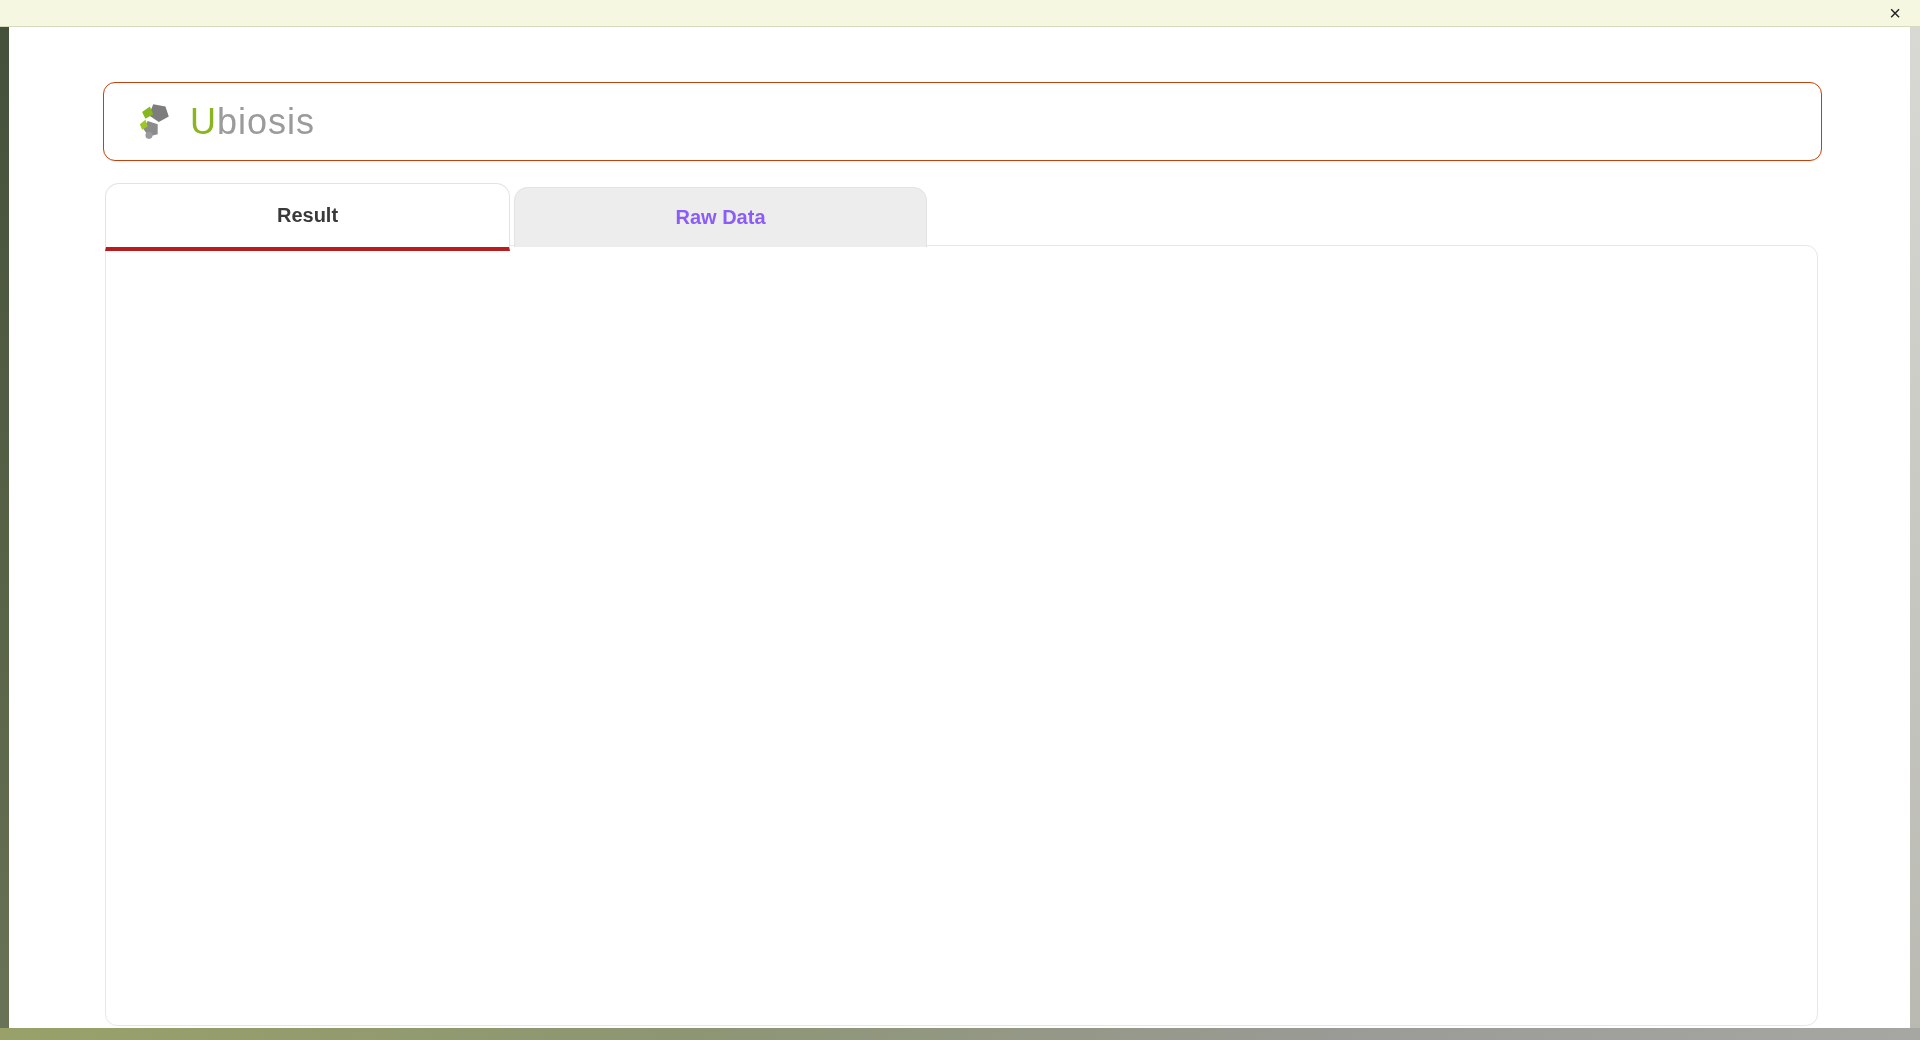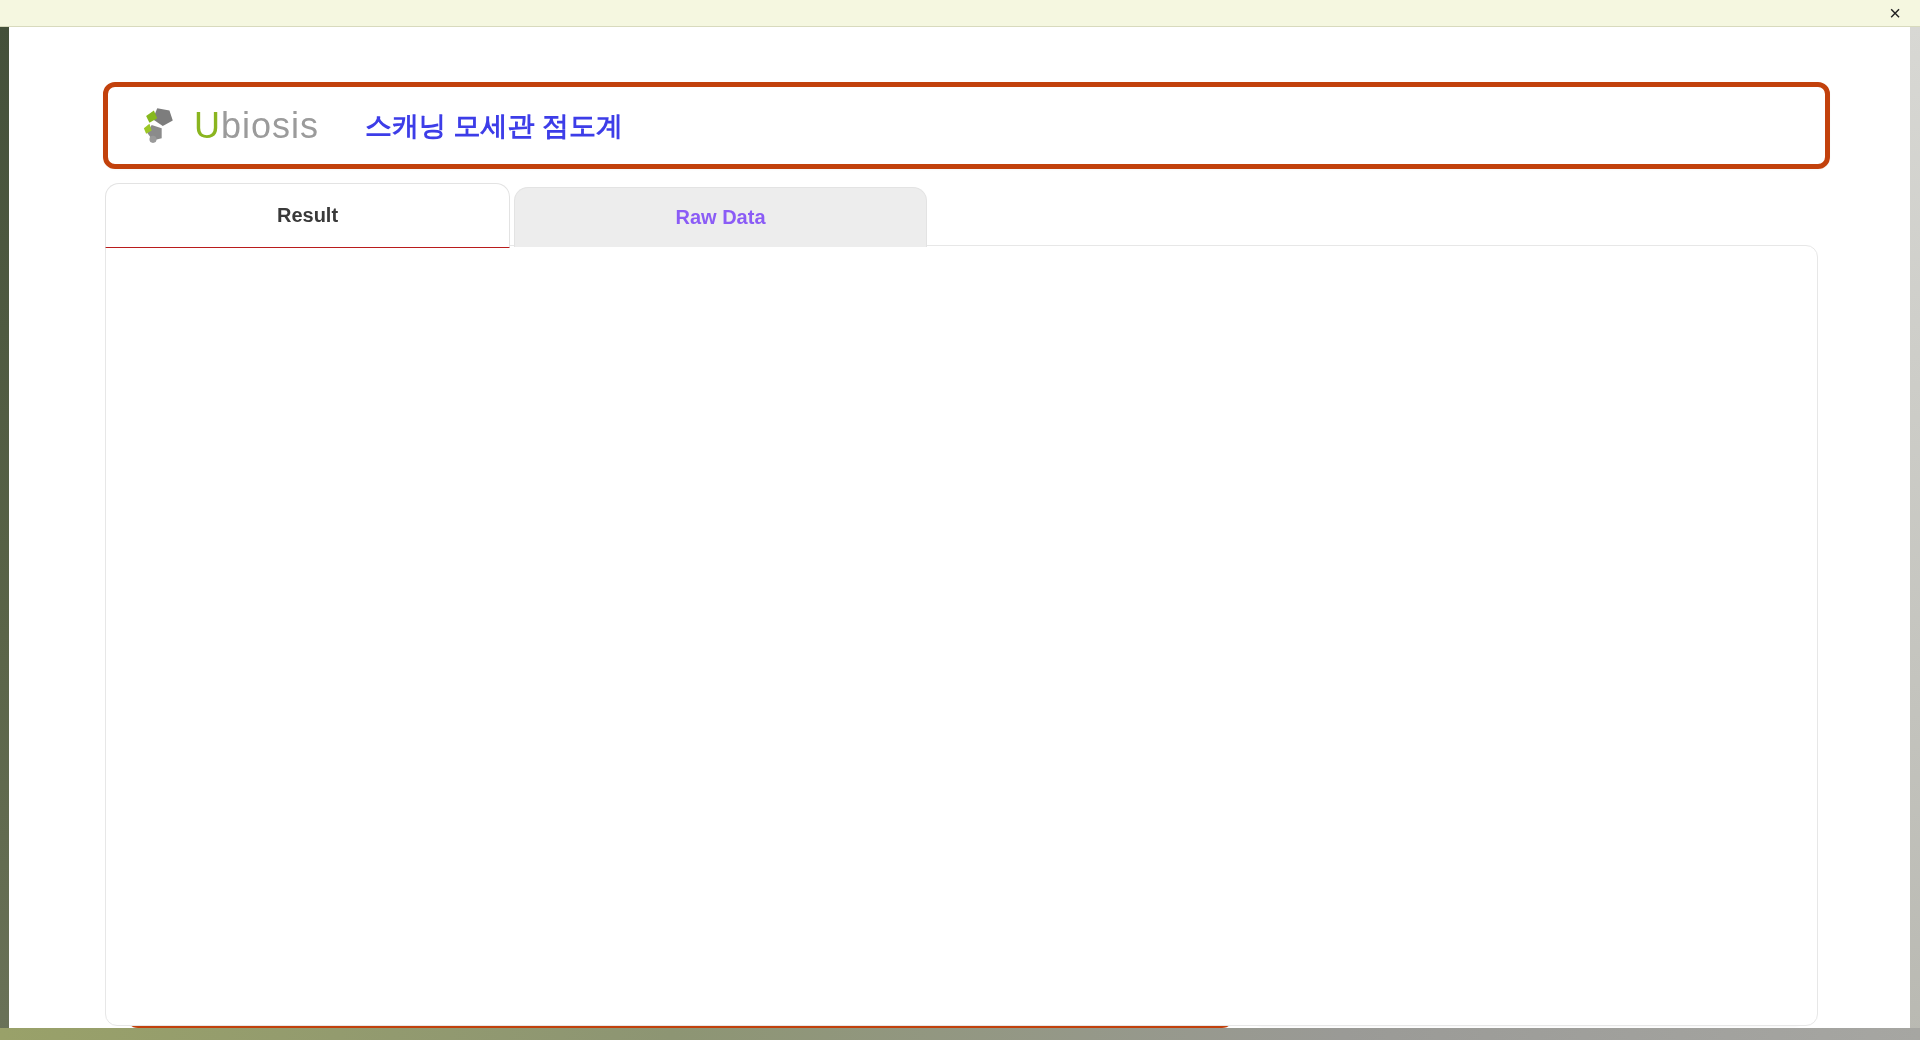--- a/index.html
+++ b/index.html
@@ -21,36 +21,36 @@
   }
   .edge-left{position:absolute;left:0;top:26px;width:9px;height:1014px;
     background:linear-gradient(180deg,#44503a,#5a6448 60%,#6a7258);z-index:40;}
   .edge-right{position:absolute;right:0;top:26px;width:10px;height:1014px;
     background:linear-gradient(180deg,#d8d8d4,#b9b9b2);z-index:40;}
   .edge-bottom{position:absolute;left:0;bottom:0;width:1920px;height:12px;
     background:linear-gradient(90deg,#99a169 0%,#8d9573 35%,#9a9a96 70%,#a6a6a2 100%);z-index:45;}
 
   
   .card{
-    position:absolute;background:#fff;border:5px solid #c2410c;border-radius:12px;
+    position:absolute;background:#fff;border:1px solid #c2410c;border-radius:12px;
     box-shadow:0 1px 2px rgba(0,0,0,0.03);
   }
   .header-card{left:103px;top:82px;width:1717px;height:77px;display:flex;align-items:center;}
   .brand-wrap{display:flex;align-items:center;margin-left:34px;}
   .brand-text{font-size:36px;color:#9b9b9b;letter-spacing:1px;font-weight:500;margin-left:6px;}
   .brand-text b{color:#8ab51f;font-weight:500;}
   .app-title{margin-left:46px;font-size:27px;font-weight:bold;color:#3d3de8;}
 
   
   .tab{
     position:absolute;display:flex;align-items:center;justify-content:center;
     border:1px solid #e3e3e3;border-bottom:none;border-radius:14px 14px 0 0;z-index:10;
   }
   .tab-active{left:105px;top:183px;width:403px;height:63px;background:#fff;
-    font-size:20px;font-weight:bold;color:#3a3a3a;border-bottom:1px solid #b91c1c;z-index:12;}
+    font-size:20px;font-weight:bold;color:#3a3a3a;border-bottom:4px solid #b91c1c;z-index:12;}
   .tab-inactive{left:514px;top:187px;width:411px;height:59px;background:#ededed;
     font-size:20px;font-weight:bold;color:#8b5cf6;}
 
   .main-container{
     position:absolute;left:105px;top:245px;width:1711px;height:779px;background:#fff;
     border:1px solid #e7e7e7;border-radius:0 12px 12px 12px;z-index:5;
   }
 
   .file-info-card{left:126px;top:276px;width:1098px;height:159px;}
   .graph-card{left:126px;top:458px;width:1098px;height:560px;}
@@ -120,21 +120,20 @@
   <div class="brand-wrap">
     <svg width="46" height="40" viewBox="0 0 40 36">
       <path d="M13 2 L24 4 L27 13 L18 18 L9 12 Z" fill="#7d7d7d"></path>
       <path d="M8 17 L17 20 L17 29 L9 31 L4 24 Z" fill="#8b8b8b"></path>
       <path d="M3 9 L10 4 L13 11 L6 15 Z" fill="#86b81e"></path>
       <path d="M1 20 L6 16 L8 22 L3 25 Z" fill="#9cc725"></path>
       <path d="M6 30 a3.2 3.2 0 1 0 6.4 0 a3.2 3.2 0 1 0 -6.4 0" fill="#9a9a9a"></path>
     </svg>
     <div class="brand-text"><b>U</b><span>biosis</span></div>
   </div>
-  <div class="app-title">스캐닝 모세관 점도계</div>
 </div>
 
 <div class="tab tab-active">Result</div>
 <div class="tab tab-inactive">Raw Data</div>
 
 <div class="main-container"></div>
 
 <div class="card file-info-card">
   <div class="card-title">
     <div class="info-badge">i</div>

